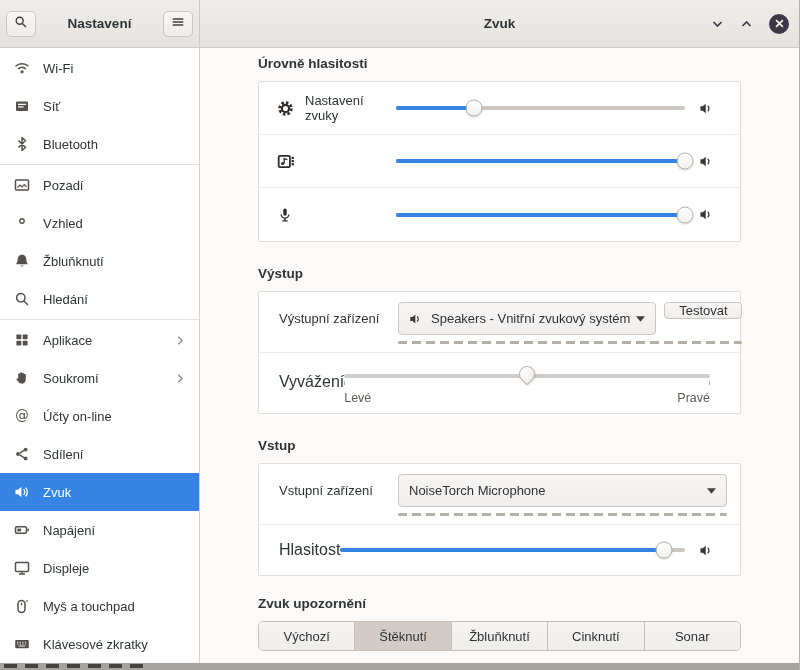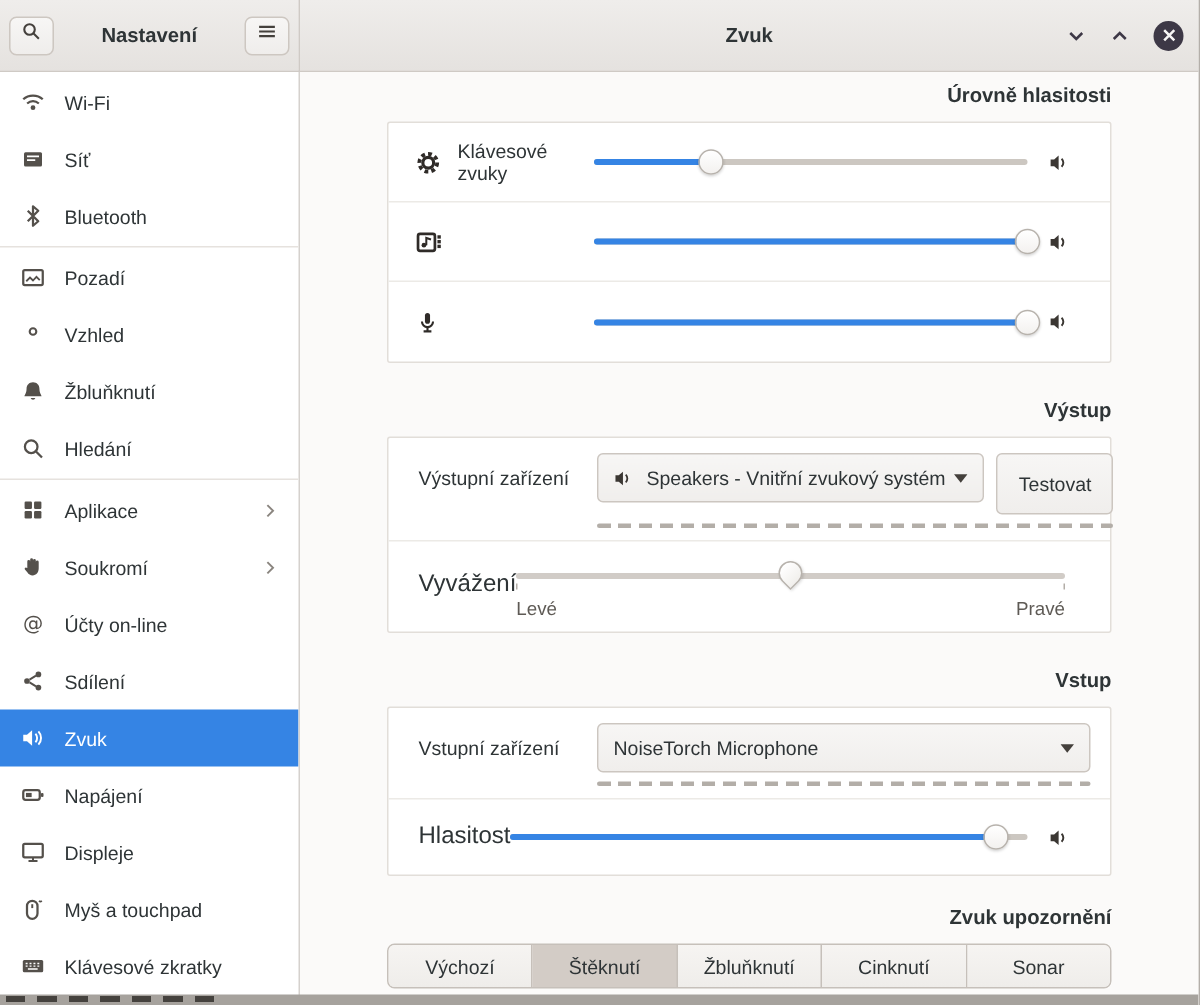--- a/index.html
+++ b/index.html
@@ -42,21 +42,21 @@
     font-size:13px; color:#2e3436; cursor:default;
   }
   .side-item .ic { width:16px; height:16px; flex:0 0 16px; color:#54504b; display:flex; align-items:center; justify-content:center; }
   .side-item.selected { background:#3584e4; color:#ffffff; }
   .side-item.selected .ic { color:#ffffff; }
   .side-item .lbl { flex:1; }
   .side-item .chev { color:#8a857f; display:flex; }
   .side-divider { height:1px; background:#e6e2de; margin:1px 0; }
   
   .content { flex:1; padding:8px 58px 0; overflow:hidden; background:#fbfaf9; }
-  .sec-title { font-size:13.5px; font-weight:bold; margin-bottom:10px; color:#2e3436;text-align:right; }
+  .sec-title { font-size:13.5px; font-weight:bold; margin-bottom:10px; color:#2e3436; }
   .sec-title.mt { margin-top:24px; }
   .sec-title.mt2 { margin-top:20px; }
   .card { background:#ffffff; border:1px solid #e2ded9; border-radius:2px; }
   .card-row { display:flex; align-items:center; border-bottom:1px solid #eceae6; }
   .card-row:last-child { border-bottom:none;justify-content:flex-end; }
   
   .vol-row { height:53px; padding:0 26px 0 18px; }
   .vol-row .row-ic { width:24px; flex:0 0 24px; color:#2f2b28; display:flex; }
   .vol-row .row-lbl { width:95px; flex:0 0 95px; font-size:13px; padding-left:4px; }
   .spk { color:#3b3733; margin-left:14px; display:flex; }
@@ -76,21 +76,21 @@
   .dev-controls { display:flex; gap:8px; }
   .dropdown {
     flex:1; height:33px; border-radius:4px; border:1px solid #ccc6c0;
     background:linear-gradient(#f7f6f5,#f0eeec); display:flex; align-items:center;
     padding:0 10px; font-size:13px; color:#2e3436;
   }
   .dropdown .dd-ic { display:flex; color:#3b3733; margin-right:8px; }
   .dropdown .dd-text { flex:1; white-space:nowrap; overflow:hidden; }
   .dropdown .caret { color:#44403c; display:flex; margin-left:6px; }
   .push-btn {
-    height:41px; min-width:78px; padding:0 12px; border-radius:4px; border:1px solid #ccc6c0;
+    height:17px; min-width:78px; padding:0 12px; border-radius:4px; border:1px solid #ccc6c0;
     background:linear-gradient(#f7f6f5,#f0eeec); font-size:13px; color:#2e3436;
     font-family:inherit;
   }
   .meter {
     margin-top:6px; height:3px; border-radius:2px;
     background:repeating-linear-gradient(to right,#b3aea8 0 9px, transparent 9px 14px);
   }
   
   .balance-row { padding:8px 30px 8px 20px; align-items:flex-start; }
   .balance-row .dev-lbl { padding-top:12px; }
@@ -341,21 +341,21 @@
 
       <div class="sec-title">Úrovně hlasitosti</div>
       <div class="card">
         <div class="card-row vol-row">
           <span class="row-ic">
               <svg width="17" height="17" viewBox="0 0 16 16">
                 <circle cx="8" cy="8" r="5.6" fill="none" stroke="currentColor" stroke-width="2.4" stroke-dasharray="2.4 1.95"></circle>
                 <circle cx="8" cy="8" r="3.4" fill="none" stroke="currentColor" stroke-width="2"></circle>
               </svg>
             </span>
-          <span class="row-lbl">Klávesové zvuky</span>
+          <span class="row-lbl">Nastavení zvuky</span>
           <div class="slider">
             <div class="track">
                 <div class="fill" style="width: 27%;"></div>
               </div>
             <div class="handle" style="left: 27%;"></div>
           </div>
           <span class="spk">
               <svg width="15" height="15" viewBox="0 0 16 16">
                 <path d="M1.5 5.6 H4 L7.2 2.9 v10.2 L4 10.4 H1.5 z" fill="currentColor"></path>
                 <path d="M9.3 5.1 a4 4 0 0 1 0 5.8" fill="none" stroke="currentColor" stroke-width="1.4"></path>

